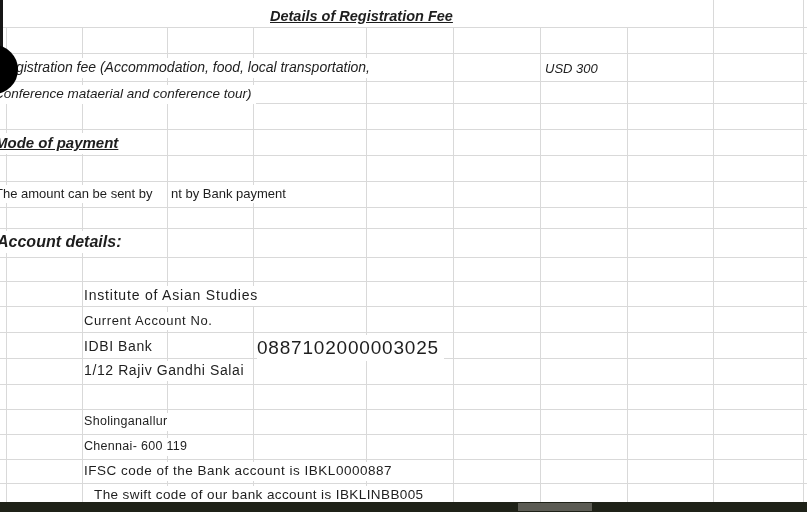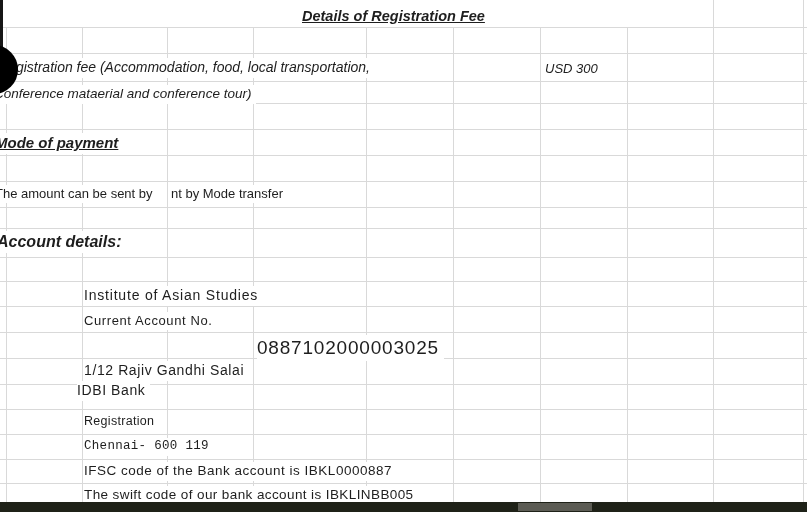--- a/index.html
+++ b/index.html
@@ -78,50 +78,50 @@
       <div class="gridline" style="left: 0px; top: 332px; width: 807px; height: 1px; background: rgb(217, 217, 217); z-index: 1;"></div>
       <div class="gridline" style="left: 0px; top: 358px; width: 807px; height: 1px; background: rgb(217, 217, 217); z-index: 1;"></div>
       <div class="gridline" style="left: 0px; top: 384px; width: 807px; height: 1px; background: rgb(217, 217, 217); z-index: 1;"></div>
       <div class="gridline" style="left: 0px; top: 409px; width: 807px; height: 1px; background: rgb(217, 217, 217); z-index: 1;"></div>
       <div class="gridline" style="left: 0px; top: 434px; width: 807px; height: 1px; background: rgb(217, 217, 217); z-index: 1;"></div>
       <div class="gridline" style="left: 0px; top: 459px; width: 807px; height: 1px; background: rgb(217, 217, 217); z-index: 1;"></div>
       <div class="gridline" style="left: 0px; top: 483px; width: 807px; height: 1px; background: rgb(217, 217, 217); z-index: 1;"></div>
       <div class="gridline" style="left: 0px; top: 502px; width: 807px; height: 1px; background: rgb(217, 217, 217); z-index: 1;"></div>
     </div>
 
-  <div class="celltext it bold und" style="left:270px;top:6px;font-size:14.5px;z-index:2;margin-left:32px;">Details of Registration Fee</div>
+  <div class="celltext it bold und" style="left:270px;top:6px;font-size:14.5px;z-index:2;">Details of Registration Fee</div>
 
   <div class="celltext it" style="left:-2px;top:58px;font-size:14px;z-index:2;padding-left:0;">Registration fee (Accommodation, food, local transportation,</div>
   <div class="celltext it" style="left:545px;top:60px;font-size:13px;z-index:2;">USD 300</div>
   <div class="celltext it" style="left:-6px;top:85px;font-size:13.5px;z-index:2;padding-left:0;">Conference mataerial and conference tour)</div>
 
   <div class="celltext it bold und" style="left:-5px;top:133px;font-size:15px;z-index:2;padding-left:0;">Mode of payment</div>
 
   <div class="celltext" style="left:-5px;top:185px;font-size:13px;z-index:2;padding-left:0;padding-right:2px;">The amount can be sent by</div>
-  <div class="celltext" style="left:169px;top:185px;font-size:13px;z-index:2;padding-left:2px;">nt by Mode transfer</div>
+  <div class="celltext" style="left:169px;top:185px;font-size:13px;z-index:2;padding-left:2px;">nt by Bank payment</div>
 
   <div class="celltext it bold" style="left:-3px;top:231px;font-size:16px;z-index:2;padding-left:0;">Account details:</div>
 
   <div class="celltext" style="left:84px;top:286px;font-size:14px;letter-spacing:0.8px;z-index:2;">Institute of Asian Studies</div>
 
   <div class="celltext" style="left:84px;top:312px;font-size:13px;letter-spacing:0.6px;z-index:2;">Current Account No.</div>
   <div class="celltext" style="left:257px;top:307px;font-size:19px;letter-spacing:0.8px;z-index:2;margin-top:28px;">0887102000003025</div>
 
-  <div class="celltext" style="left:77px;top:337px;font-size:14px;letter-spacing:0.6px;z-index:2;margin-top:44px;">IDBI Bank</div>
+  <div class="celltext" style="left:84px;top:337px;font-size:14px;letter-spacing:0.6px;z-index:2;">IDBI Bank</div>
 
   <div class="celltext" style="left:84px;top:361px;font-size:14px;letter-spacing:0.6px;z-index:2;">1/12 Rajiv Gandhi Salai</div>
 
 
-  <div class="celltext" style="left:84px;top:413px;font-size:12.5px;letter-spacing:0.3px;z-index:2;">Registration</div>
+  <div class="celltext" style="left:84px;top:413px;font-size:12.5px;letter-spacing:0.3px;z-index:2;">Sholinganallur</div>
 
-  <div class="celltext" style="left:84px;top:438px;font-size:12.5px;letter-spacing:0.3px;z-index:2;font-family:Liberation Mono, monospace;">Chennai- 600 119</div>
+  <div class="celltext" style="left:84px;top:438px;font-size:12.5px;letter-spacing:0.3px;z-index:2;">Chennai- 600 119</div>
 
   <div class="celltext" style="left:84px;top:462px;font-size:13.5px;letter-spacing:0.5px;z-index:2;text-align:center;">IFSC code of the Bank account is IBKL0000887</div>
 
-  <div class="celltext" style="left:84px;top:486px;font-size:13.5px;letter-spacing:0.4px;z-index:2;">The swift code of our bank account is IBKLINBB005</div>
+  <div class="celltext" style="left:84px;top:486px;font-size:13.5px;letter-spacing:0.4px;z-index:2;padding-left:10px;">The swift code of our bank account is IBKLINBB005</div>
 
   <div class="shape-line"></div>
   <div class="shape-circle" style="background: rgb(0, 0, 0);"></div>
 
   <div class="scrollbar-track" style="background: rgb(31, 34, 24);">
     <div class="scrollbar-thumb" style="background: rgb(92, 92, 84);"></div>
   </div>
 
 </div>
 

